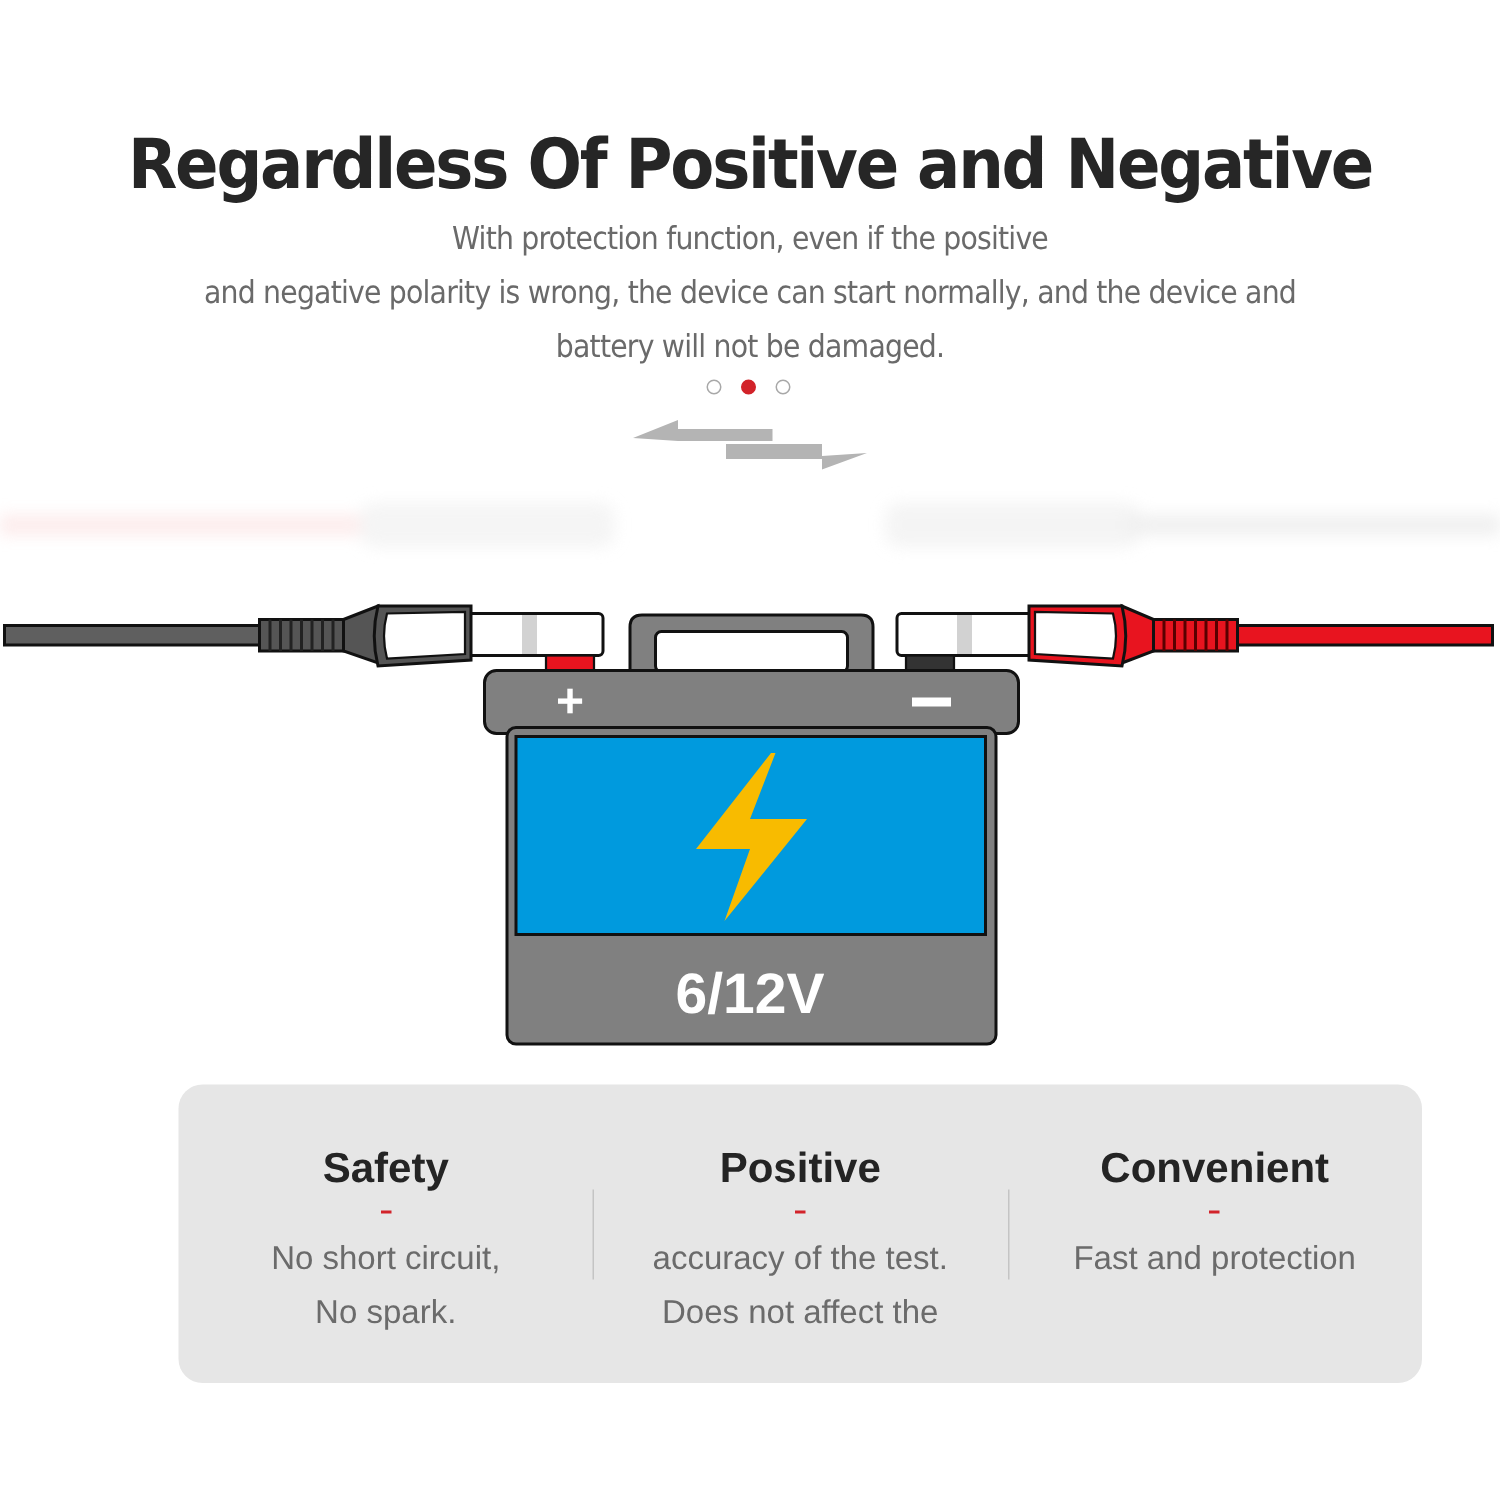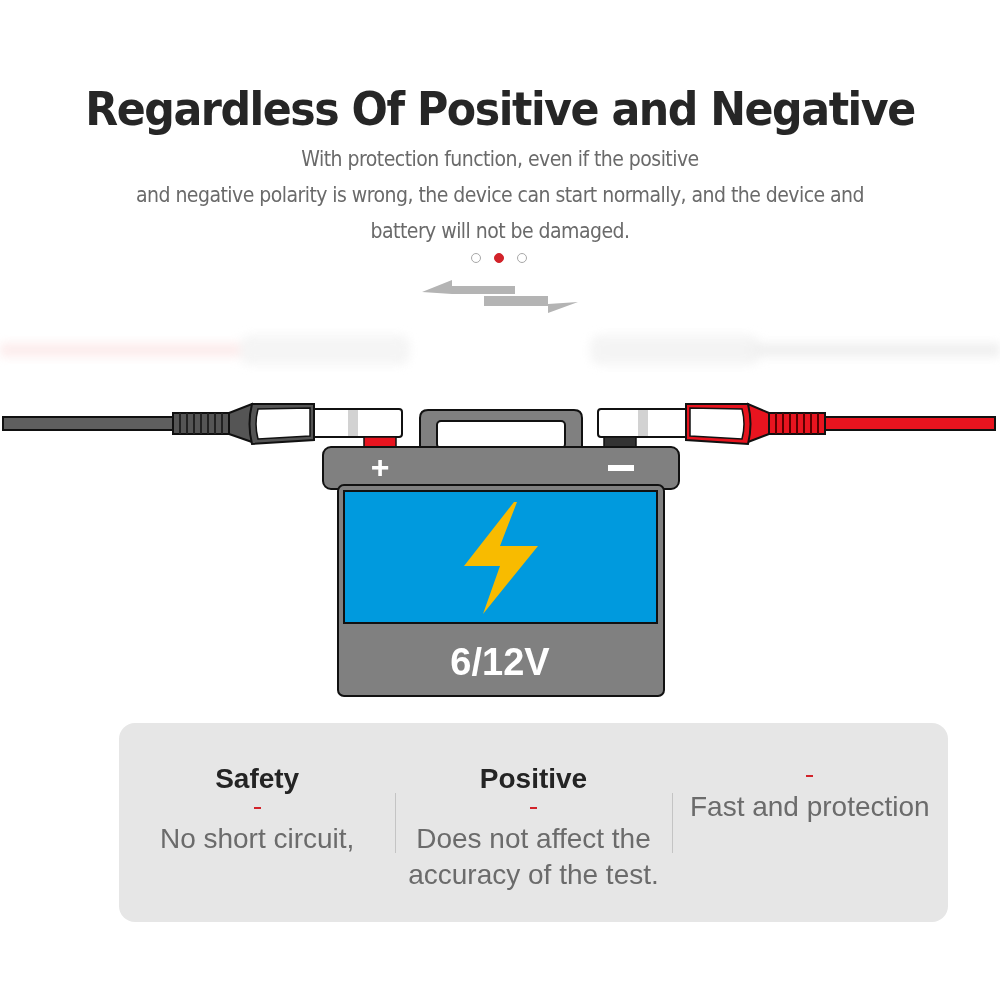--- a/index.html
+++ b/index.html
@@ -34,21 +34,21 @@
     display: flex;
     margin-left: 34px;
   }
   .feature { flex: 1; text-align: center; padding-top: 40px; position: relative; }
   .feature + .feature::before {
     content: ""; position: absolute; left: 0; top: 70px; height: 60px;
     width: 1px; background: #c4c4c4;
   }
   .feature-title { font-family: "Liberation Sans", sans-serif; font-weight: bold; font-size: 28px; color: #242424; }
   .feature-dash { width: 7px; height: 2px; background: #d2232a; margin: 12px auto 12px; }
-  .feature-text { font-family: "Liberation Sans", sans-serif; font-size: 28px; line-height: 36px; color: #6b6b6b; }
+  .feature-text { font-family: "Liberation Sans", sans-serif; font-size: 22px; line-height: 36px; color: #6b6b6b; }
 </style>
 </head>
 <body>
 
 <h1 class="title">Regardless Of Positive and Negative</h1>
 
 <div class="desc">
   <span>With protection function, even if the positive</span>
   <span>and negative polarity is wrong, the device can start normally, and the device and</span>
   <span>battery will not be damaged.</span>
@@ -130,24 +130,26 @@
     <rect x="608" y="465" width="26" height="6" fill="#fff"></rect>
     <text x="500" y="675" text-anchor="middle" font-family="Liberation Sans, sans-serif" font-weight="bold" font-size="38" fill="#fff">6/12V</text>
   </g>
 </svg>
 
 <div class="card">
   <div class="feature">
     <div class="feature-title">Safety</div>
     <div class="feature-dash"></div>
     <div class="feature-text">No short circuit,</div>
+    <div class="feature-text">No spark.</div>
   </div>
   <div class="feature">
     <div class="feature-title">Positive</div>
     <div class="feature-dash"></div>
+    <div class="feature-text">accuracy of the test.</div>
     <div class="feature-text">Does not affect the</div>
-    <div class="feature-text">accuracy of the test.</div>
   </div>
   <div class="feature">
+    <div class="feature-title">Convenient</div>
     <div class="feature-dash"></div>
     <div class="feature-text">Fast and protection</div>
   </div>
 </div>
 
 </body></html>

